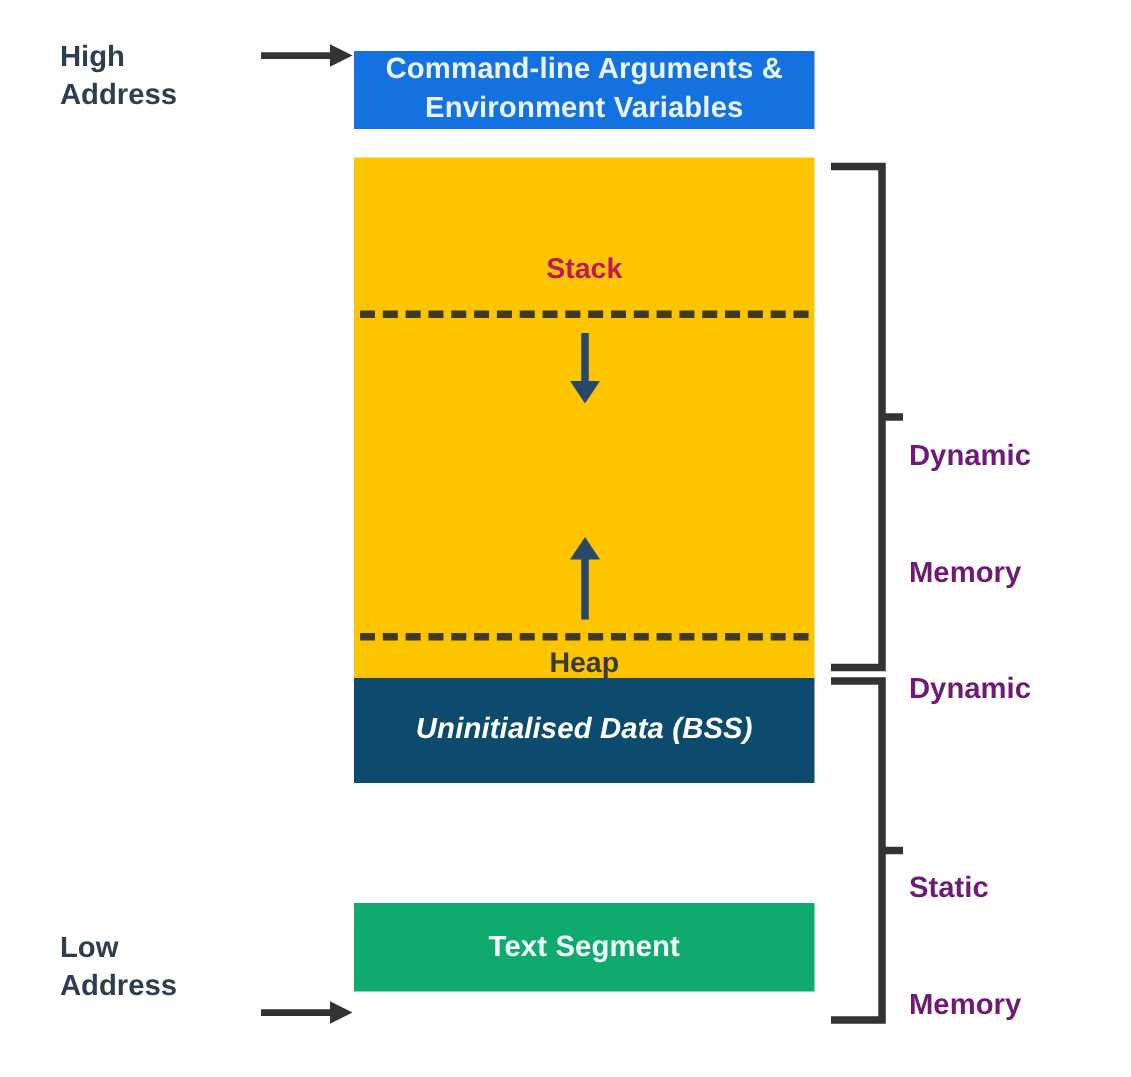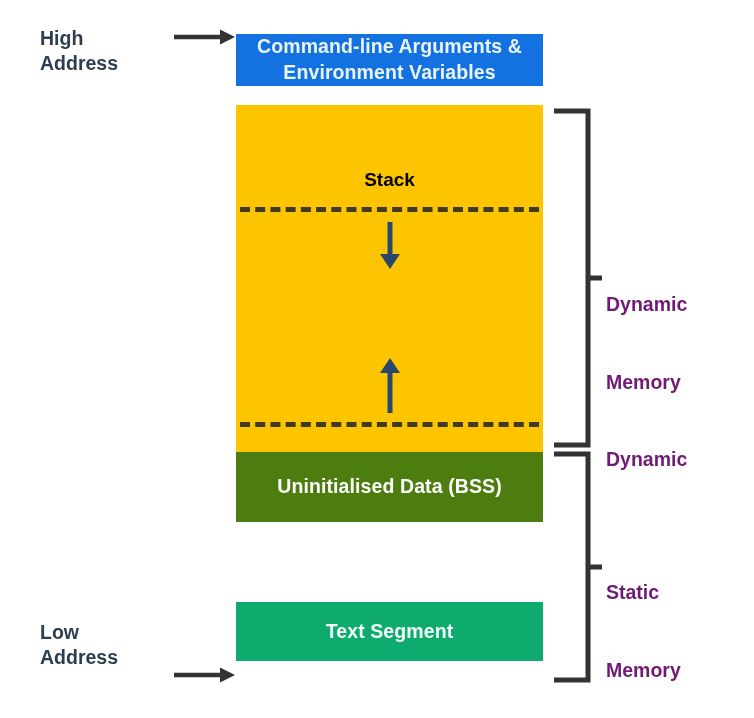--- a/index.html
+++ b/index.html
@@ -59,21 +59,22 @@
 
   .seg-dynamic {
     top: 71px;
     height: 347px;
     background: #fdc500;
   }
 
   .seg-bss {
     top: 418px;
     height: 70px;
-    background: #4d7c0f;
+    background: #0c4a6e;
+    font-style: italic;
   }
   .seg-bss .seg-label {
     color: #ffffff;
     font-size: 19.5px;
   }
 
   .seg-data {
     top: 488px;
     height: 80px;
     background: #ec3a72;
@@ -93,21 +94,21 @@
     font-size: 19.5px;
   }
 
   
   .stack-label {
     position: absolute;
     left: 0;
     width: 100%;
     top: 64px;
     text-align: center;
-    color: #000000;
+    color: #be185d;
     font-size: 19px;
     font-weight: bold;
   }
   .heap-label {
     position: absolute;
     left: 0;
     width: 100%;
     top: 327px;
     text-align: center;
     color: #3a3a2e;
@@ -208,20 +209,21 @@
         <line x1="16" y1="0" x2="16" y2="34" stroke="#27486b" stroke-width="5"></line>
         <polygon points="6,32 26,32 16,47" fill="#27486b"></polygon>
       </svg>
 
       <svg class="arrow-svg arrow-up" width="32" height="56" viewBox="0 0 32 56">
         <polygon points="6,16 26,16 16,1" fill="#27486b"></polygon>
         <line x1="16" y1="14" x2="16" y2="56" stroke="#27486b" stroke-width="5"></line>
       </svg>
 
       <div class="dashline bottom"></div>
+      <div class="heap-label">Heap</div>
     </div>
 
     <div class="seg seg-bss">
       <div class="seg-label">Uninitialised Data (BSS)</div>
     </div>
 
 
     <div class="seg seg-text">
       <div class="seg-label">Text Segment</div>
     </div>

